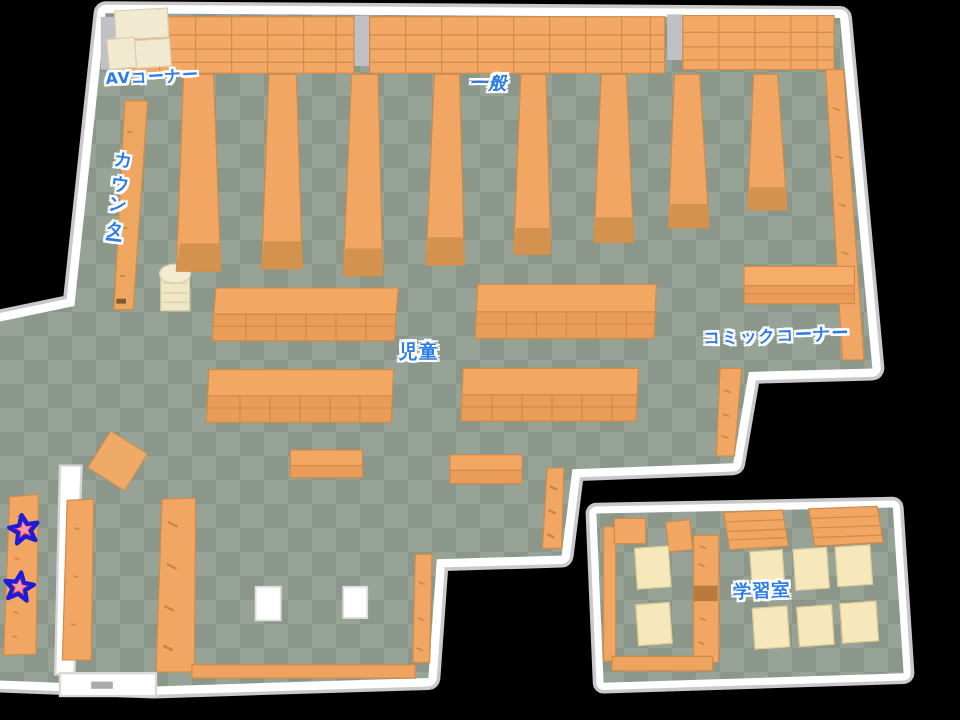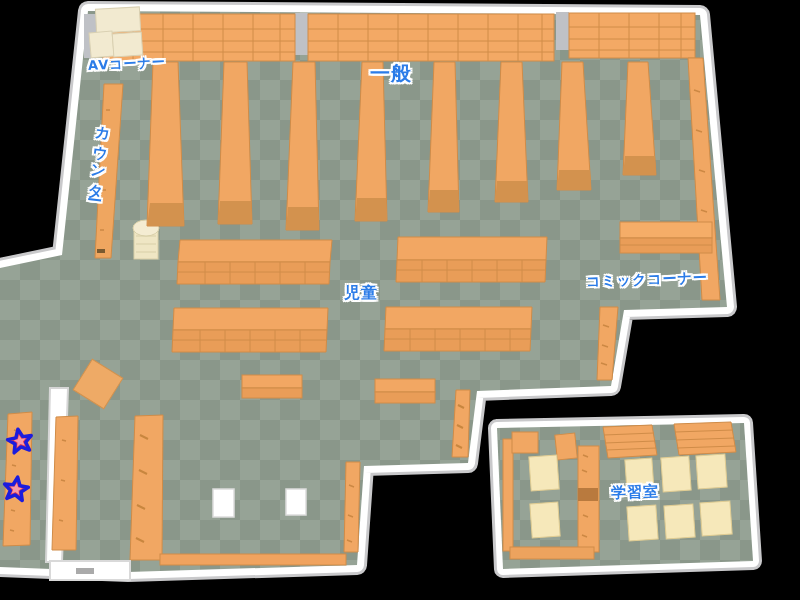--- a/index.html
+++ b/index.html
@@ -10,27 +10,27 @@
   #stage{position:absolute;left:0;top:0;width:800px;height:600px;}
   .map-label{
     position:absolute;color:#2b7ce8;font-weight:bold;white-space:nowrap;
     letter-spacing:1px;
     text-shadow:-2px 0 0 #fff,2px 0 0 #fff,0 -2px 0 #fff,0 2px 0 #fff,
       -2px -2px 0 #fff,2px -2px 0 #fff,-2px 2px 0 #fff,2px 2px 0 #fff,
       0 0 3px #fff;
     pointer-events:none;
   }
   .lbl-av{left:88px;top:55px;font-size:13px;transform:rotate(-3deg);}
-  .lbl-general{left:370px;top:60px;font-size:20px;}
+  .lbl-general{left:391px;top:60px;font-size:15px;font-style:italic;}
   .lbl-counter{
     left:90px;top:116px;font-size:15px;
     writing-mode:vertical-rl;text-orientation:upright;
     transform:rotate(7deg);letter-spacing:2px;
   }
-  .lbl-children{left:344px;top:283px;font-size:16px;}
+  .lbl-children{left:332px;top:283px;font-size:16px;}
   .lbl-comic{left:586px;top:271px;font-size:14px;transform:rotate(-2deg);}
   .lbl-study{left:611px;top:483px;font-size:15px;transform:rotate(-2deg);}
 </style>
 </head>
 <body>
 
 <svg id="stage" viewBox="0 0 800 600">
   <defs>
     <pattern id="checker" width="40" height="40" patternUnits="userSpaceOnUse">
       <rect width="40" height="40" fill="#96a396"></rect>

